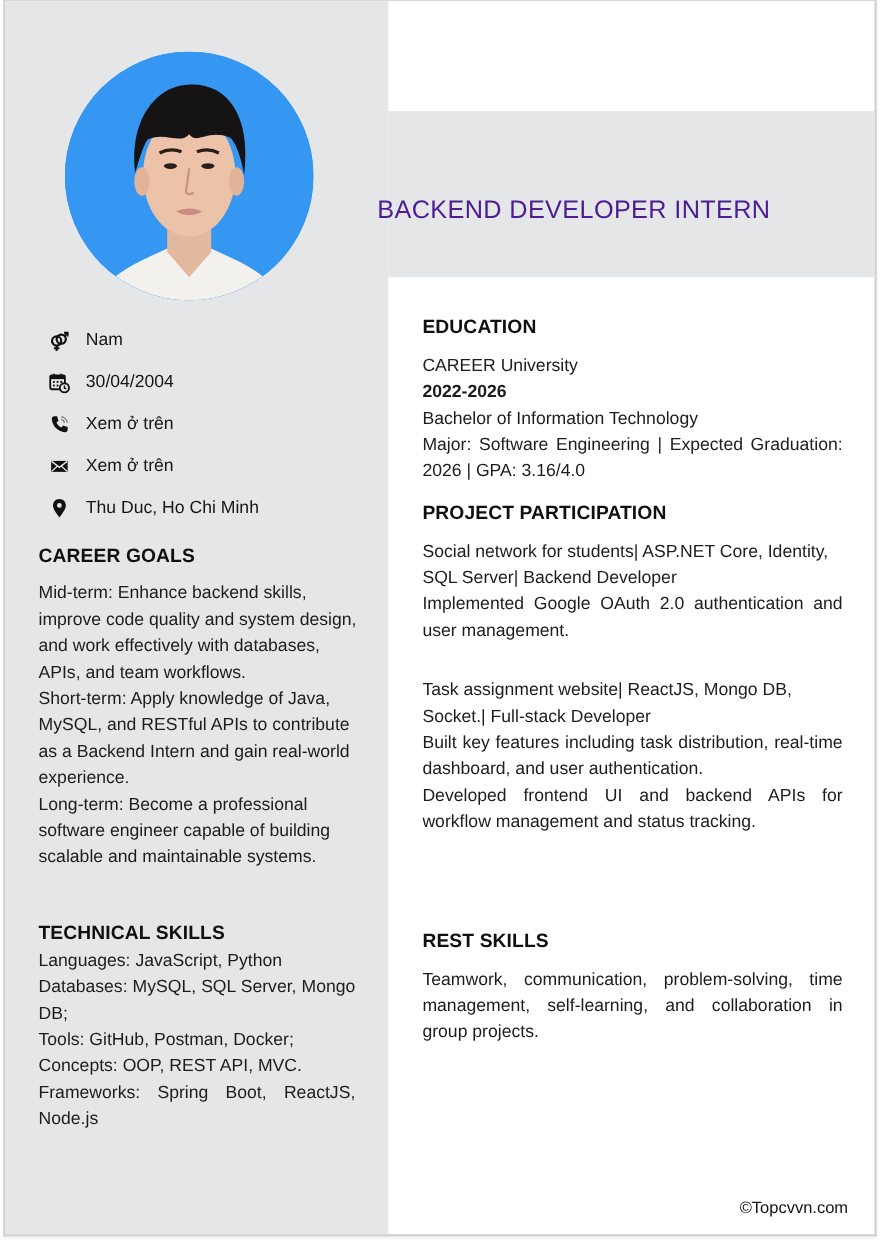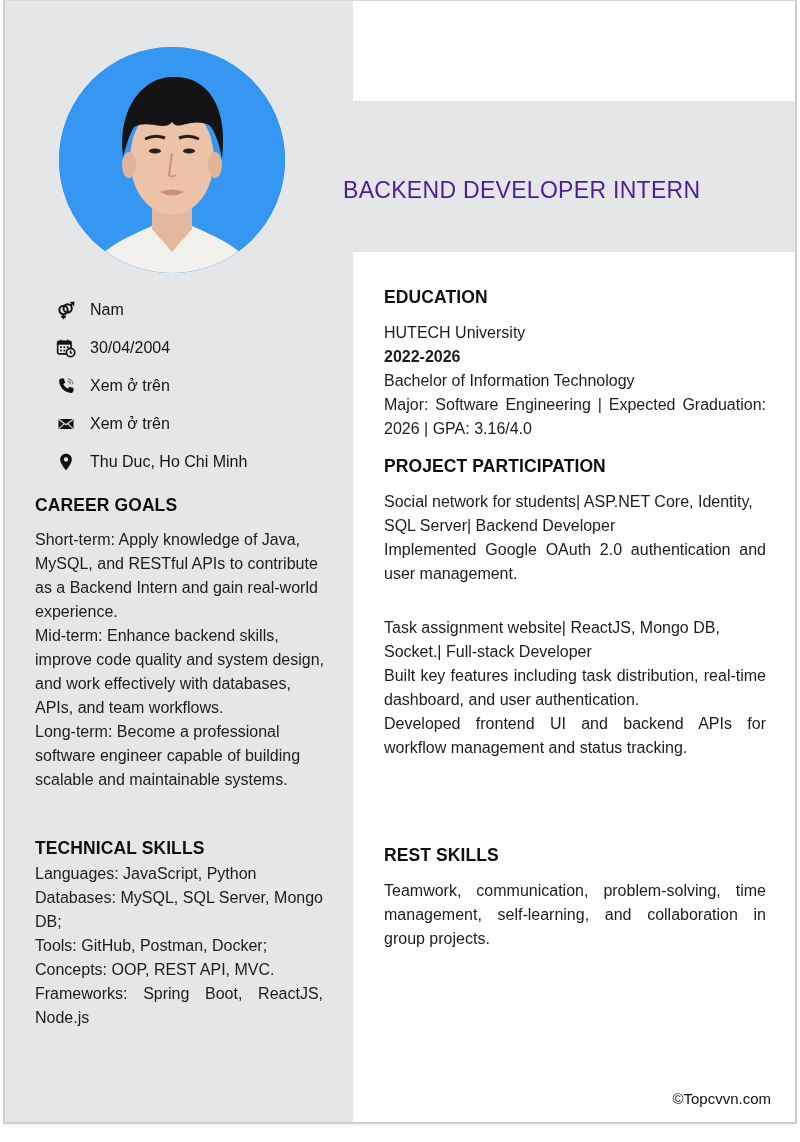--- a/index.html
+++ b/index.html
@@ -27,21 +27,21 @@
     }
     .name {
       position: absolute; left: -10px; top: 22px; width: 442px; text-align: center;
       font-size: 38px; font-weight: bold; letter-spacing: 0.2px; color: #0d0d0d; white-space: nowrap;
     }
     .role {
       position: absolute; left: -10px; top: 76px; width: 432px; text-align: left;
       font-size: 23px; color: #4c1d95; letter-spacing: 0.3px; white-space: nowrap;
     }
 
-    .contact { position: absolute; left: 48px; top: 290px; width: 280px; }
+    .contact { position: absolute; left: 36px; top: 290px; width: 280px; }
     .contact-row { height: 38px; display: flex; align-items: center; }
     .contact-row .icon { width: 22px; height: 22px; margin-left: 2px; display: flex; align-items: center; justify-content: center; }
     .contact-row .icon svg { width: 20px; height: 20px; }
     .contact-row .text { margin-left: 13px; font-size: 16px; color: #151515; }
 
     .sec-title { font-size: 17.5px; font-weight: bold; color: #101010; letter-spacing: 0.1px; }
     .body-text { font-size: 16px; line-height: 24px; color: #1c1c1c; }
     .justify { text-align: justify; }
 
     .career { position: absolute; left: 30px; top: 494px; width: 290px; }
@@ -156,42 +156,42 @@
               <path d="M12 2 C7.8 2 5 5.2 5 9 C5 14 12 22 12 22 C12 22 19 14 19 9 C19 5.2 16.2 2 12 2 Z" fill="#111"></path>
               <circle cx="12" cy="9" r="2.6" fill="#e5e6e8"></circle>
             </svg>
         </span>
         <span class="text">Thu Duc, Ho Chi Minh</span>
       </div>
     </div>
 
     <div class="career">
       <div class="sec-title">CAREER GOALS</div>
+      <div class="body-text">Mid-term: Enhance backend skills, improve code quality and system design, and work effectively with databases, APIs, and team workflows.</div>
       <div class="body-text">Short-term: Apply knowledge of Java, MySQL, and RESTful APIs to contribute as a Backend Intern and gain real-world experience.</div>
-      <div class="body-text">Mid-term: Enhance backend skills, improve code quality and system design, and work effectively with databases, APIs, and team workflows.</div>
       <div class="body-text">Long-term: Become a professional software engineer capable of building scalable and maintainable systems.</div>
     </div>
 
     <div class="skills">
       <div class="sec-title">TECHNICAL SKILLS</div>
       <div class="body-text">Languages: JavaScript, Python</div>
       <div class="body-text">Databases: MySQL, SQL Server, Mongo DB;</div>
       <div class="body-text">Tools: GitHub, Postman, Docker;</div>
       <div class="body-text">Concepts: OOP, REST API, MVC.</div>
       <div class="body-text">Frameworks: Spring Boot, ReactJS, Node.js</div>
     </div>
   </div>
 
   <div class="header-band">
     <div class="role">BACKEND DEVELOPER INTERN</div>
   </div>
 
   <div class="main education">
     <div class="sec-title">EDUCATION</div>
-    <div class="body-text">HUTECH University</div>
+    <div class="body-text">CAREER University</div>
     <div class="body-text bold">2022-2026</div>
     <div class="body-text">Bachelor of Information Technology</div>
     <div class="body-text justify">Major: Software Engineering | Expected Graduation: 2026 | GPA: 3.16/4.0</div>
   </div>
 
   <div class="main projects">
     <div class="sec-title">PROJECT PARTICIPATION</div>
     <div class="project">
       <div class="body-text">Social network for students| ASP.NET Core, Identity, SQL Server| Backend Developer</div>
       <div class="body-text justify">Implemented Google OAuth 2.0 authentication and user management.</div>

